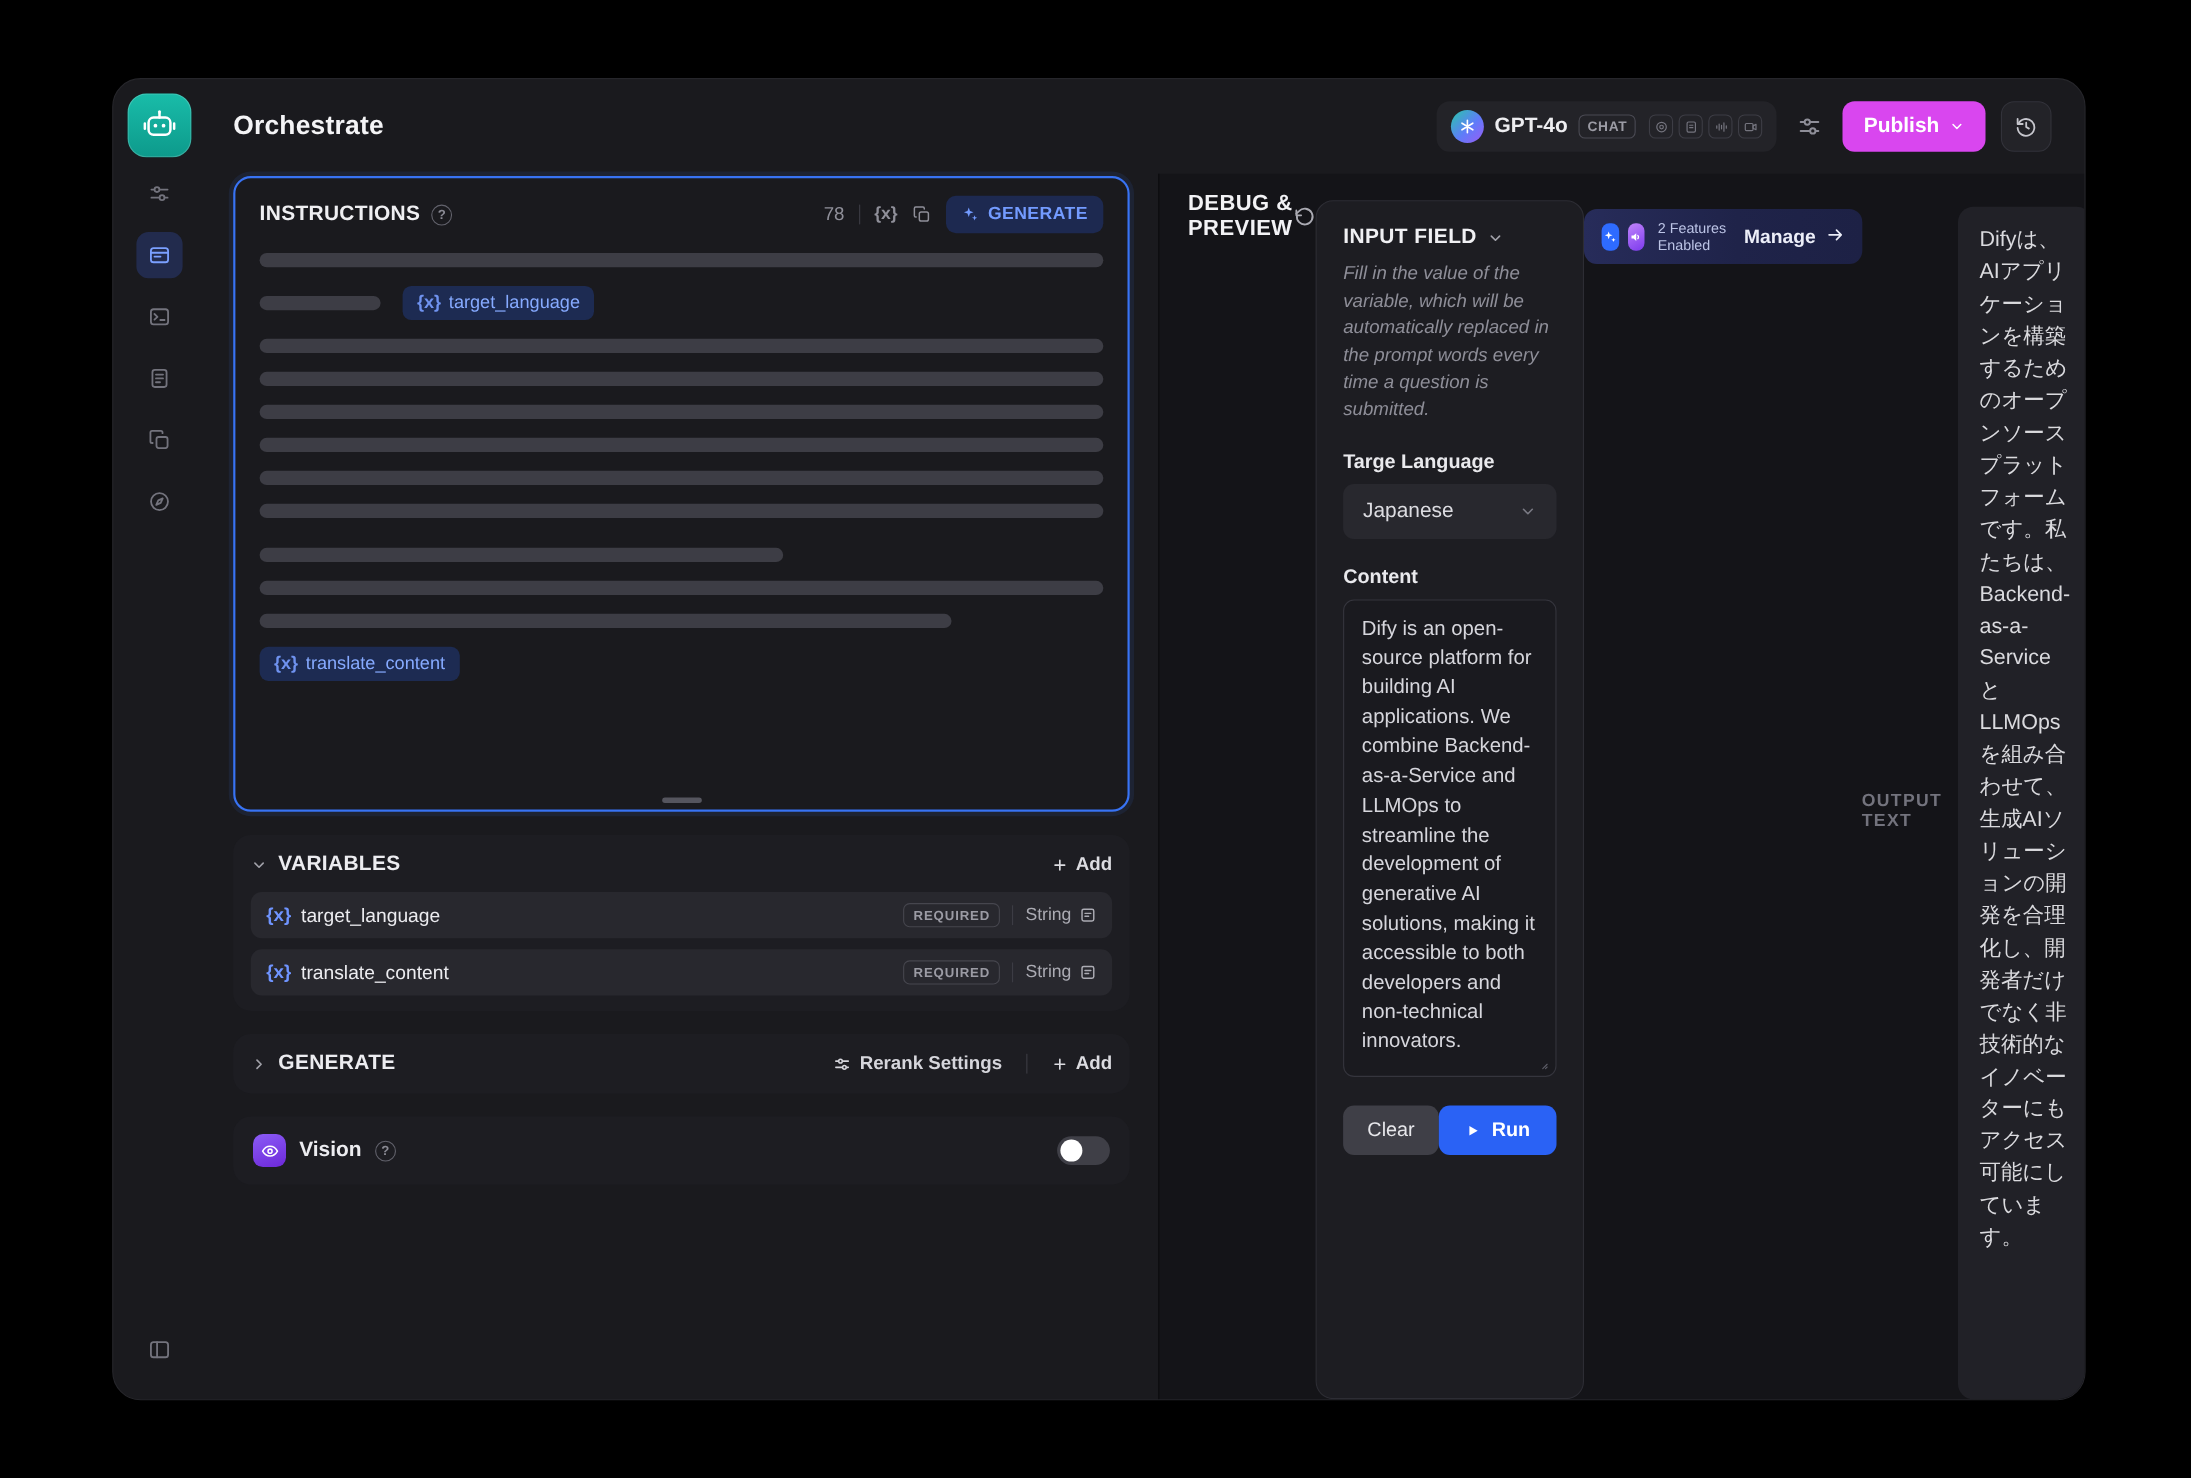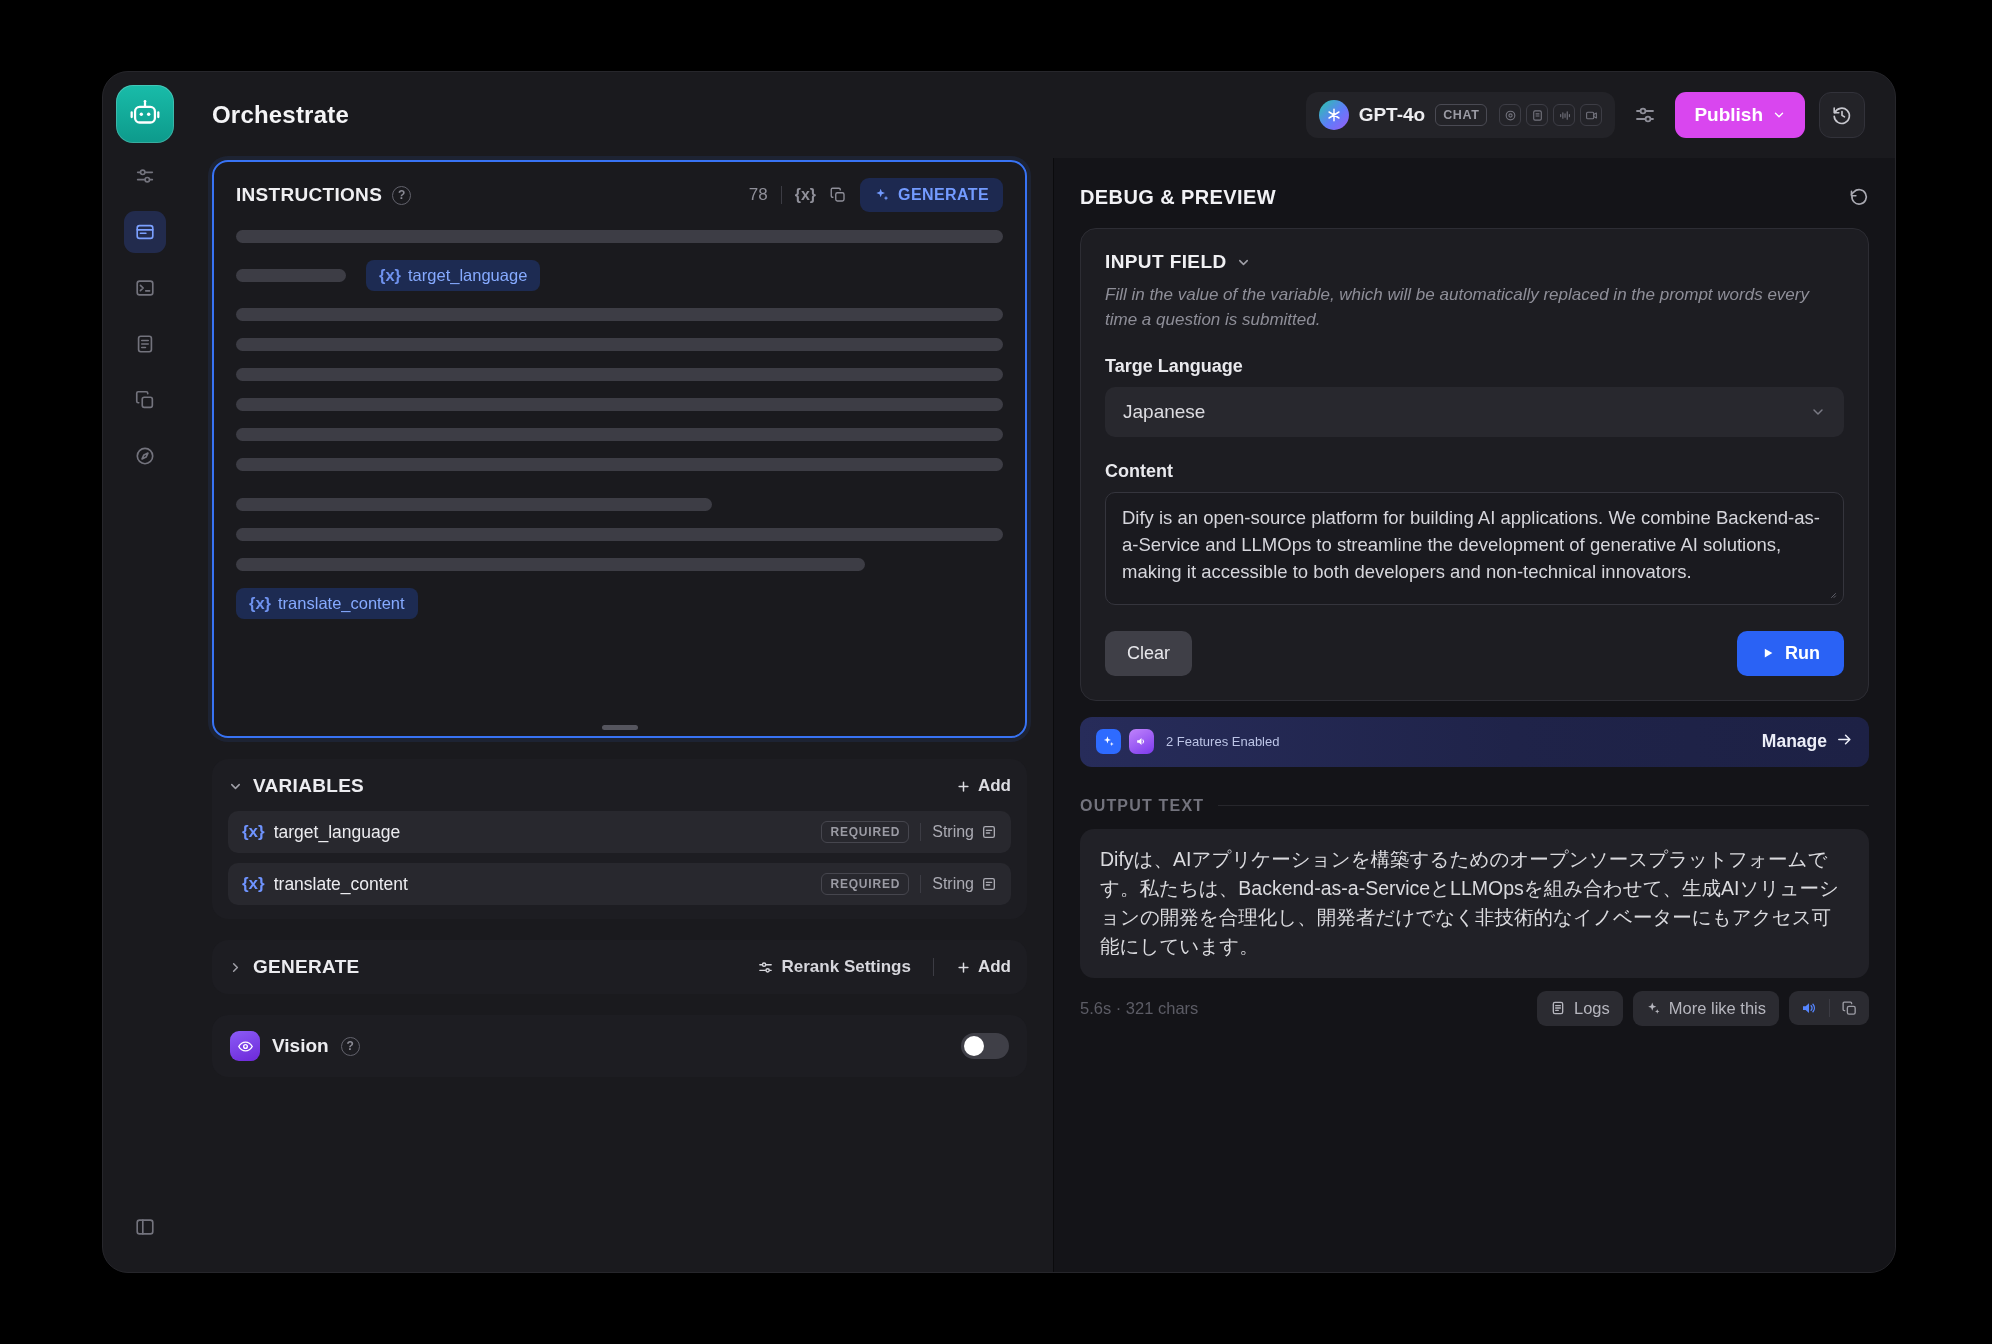--- a/index.html
+++ b/index.html
@@ -93,21 +93,21 @@
   .vision-row { margin-top:21px; background:#1d1d22; border-radius:16px; height:62px; display:flex;
                 align-items:center; gap:12px; padding:0 18px; }
   .vision-ic { width:30px; height:30px; border-radius:9px; background:linear-gradient(160deg,#8b5cf6,#6d28d9);
                display:flex; align-items:center; justify-content:center; color:#fff; }
   .vision-label { font-size:19px; font-weight:700; color:#ececf0; }
   .toggle { margin-left:auto; width:48px; height:26px; border-radius:13px; background:#3f3f47; position:relative; cursor:pointer; }
   .toggle .knob { position:absolute; left:3px; top:3px; width:20px; height:20px; border-radius:50%; background:#fff; }
 
   
   .right-pane { flex:1; background:#141418; border-left:1px solid #0b0b0d; padding:16px 26px 0;
-                display:flex; flex-direction:column; min-width:0; }
+                display:flex; flex-direction:row; min-width:0; }
   .debug-head { height:46px; display:flex; align-items:center; justify-content:space-between; }
   .debug-title { font-size:20px; font-weight:700; color:#f2f2f5; letter-spacing:.4px; }
   .reset-btn { color:#aaaab2; cursor:pointer; }
   .input-card { margin-top:8px; background:#1d1d22; border:1px solid #2d2d34; border-radius:16px; padding:22px 24px 24px; }
   .if-head { display:flex; align-items:center; gap:9px; color:#a0a0a8; }
   .if-title { font-size:19px; font-weight:700; color:#f0f0f3; letter-spacing:.4px; }
   .if-desc { margin-top:10px; color:#8e8e98; font-size:17px; line-height:1.45;font-style:italic; }
   .f-label { margin-top:24px; color:#e9e9ed; font-size:18px; font-weight:600; }
   .select { margin-top:10px; height:50px; background:#28282e; border-radius:10px; display:flex;
             align-items:center; padding:0 18px; font-size:19px; color:#dcdce1; cursor:pointer; }

